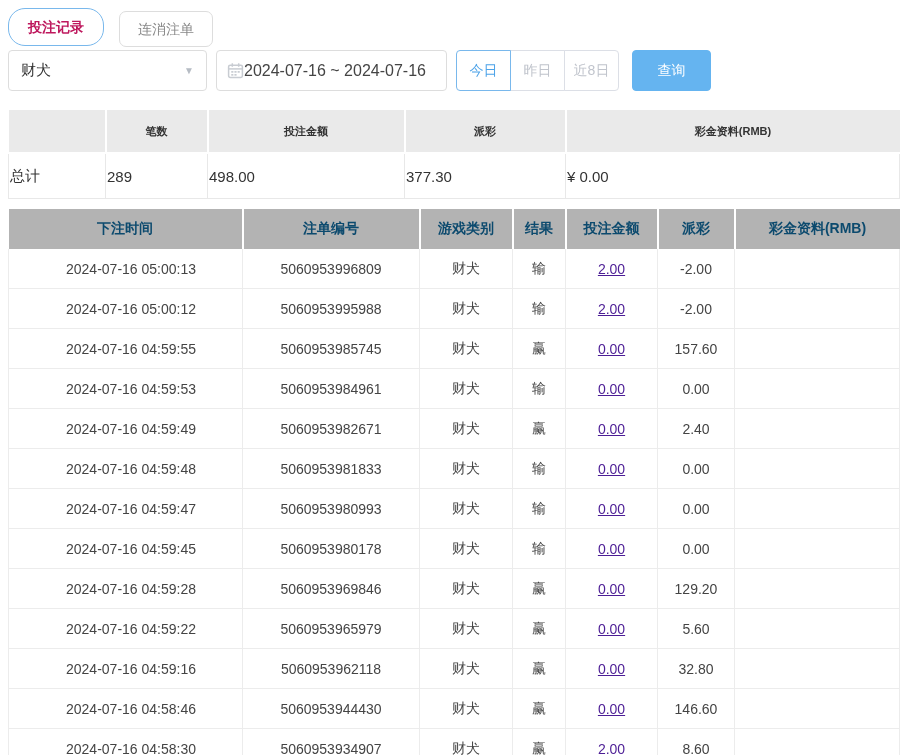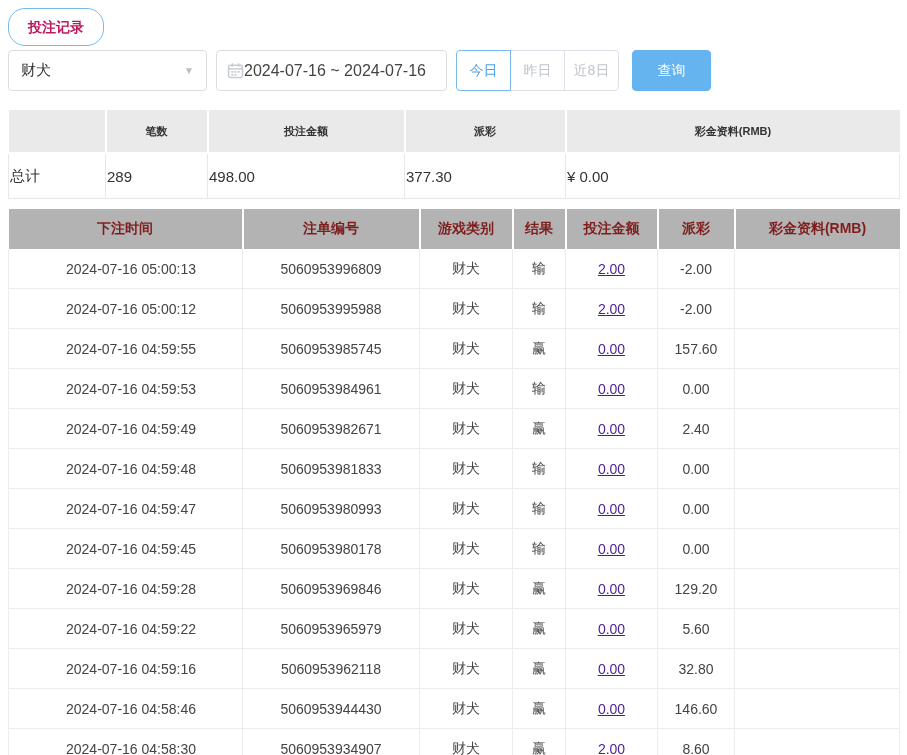--- a/index.html
+++ b/index.html
@@ -62,21 +62,21 @@
   }
   .summary thead th:last-child { border-right: none; }
   .summary tbody td {
     height: 42px; text-align: left; font-size: 15px; color: #333;
     border: 1px solid #e8e8e8; background: #fff; margin-top: 37px;
   }
 
   
   .records { margin-top: 10px; }
   .records thead th {
-    background: #b3b3b3; color: #7f1d1d; font-weight: bold; font-size: 14px;
+    background: #b3b3b3; color: #0c4a6e; font-weight: bold; font-size: 14px;
     height: 38px; text-align: center; border-right: 2px solid #fff;
   }
   .records thead th:last-child { border-right: none; }
   .records tbody td {
     height: 37px; text-align: center; font-size: 14px; color: #444;
     border-bottom: 1px solid #ececec; border-right: 1px solid #ececec; background: #fff;
     white-space: nowrap; overflow: hidden;
   }
   .records tbody td:first-child { border-left: 1px solid #ececec; padding-left: 12px; }
   .amt-link { color: #4c1d95; text-decoration: underline; cursor: pointer; }
@@ -85,20 +85,21 @@
   
   .cal { width: 17px; height: 17px; flex: 0 0 auto; }
 </style>
 </head>
 <body>
 
 <div class="page">
 
   <div class="tabs">
     <button class="tab active">投注记录</button>
+    <button class="tab">连消注单</button>
   </div>
 
   <div class="controls">
     <div class="select">
       <span>财犬</span>
       <span class="caret">▼</span>
     </div>
     <div class="datebox">
       <svg class="cal" viewBox="0 0 16 16">
         <rect x="1.5" y="3" width="13" height="11.5" rx="1.5" fill="none" stroke="#c8ccd2" stroke-width="1.4"></rect>

